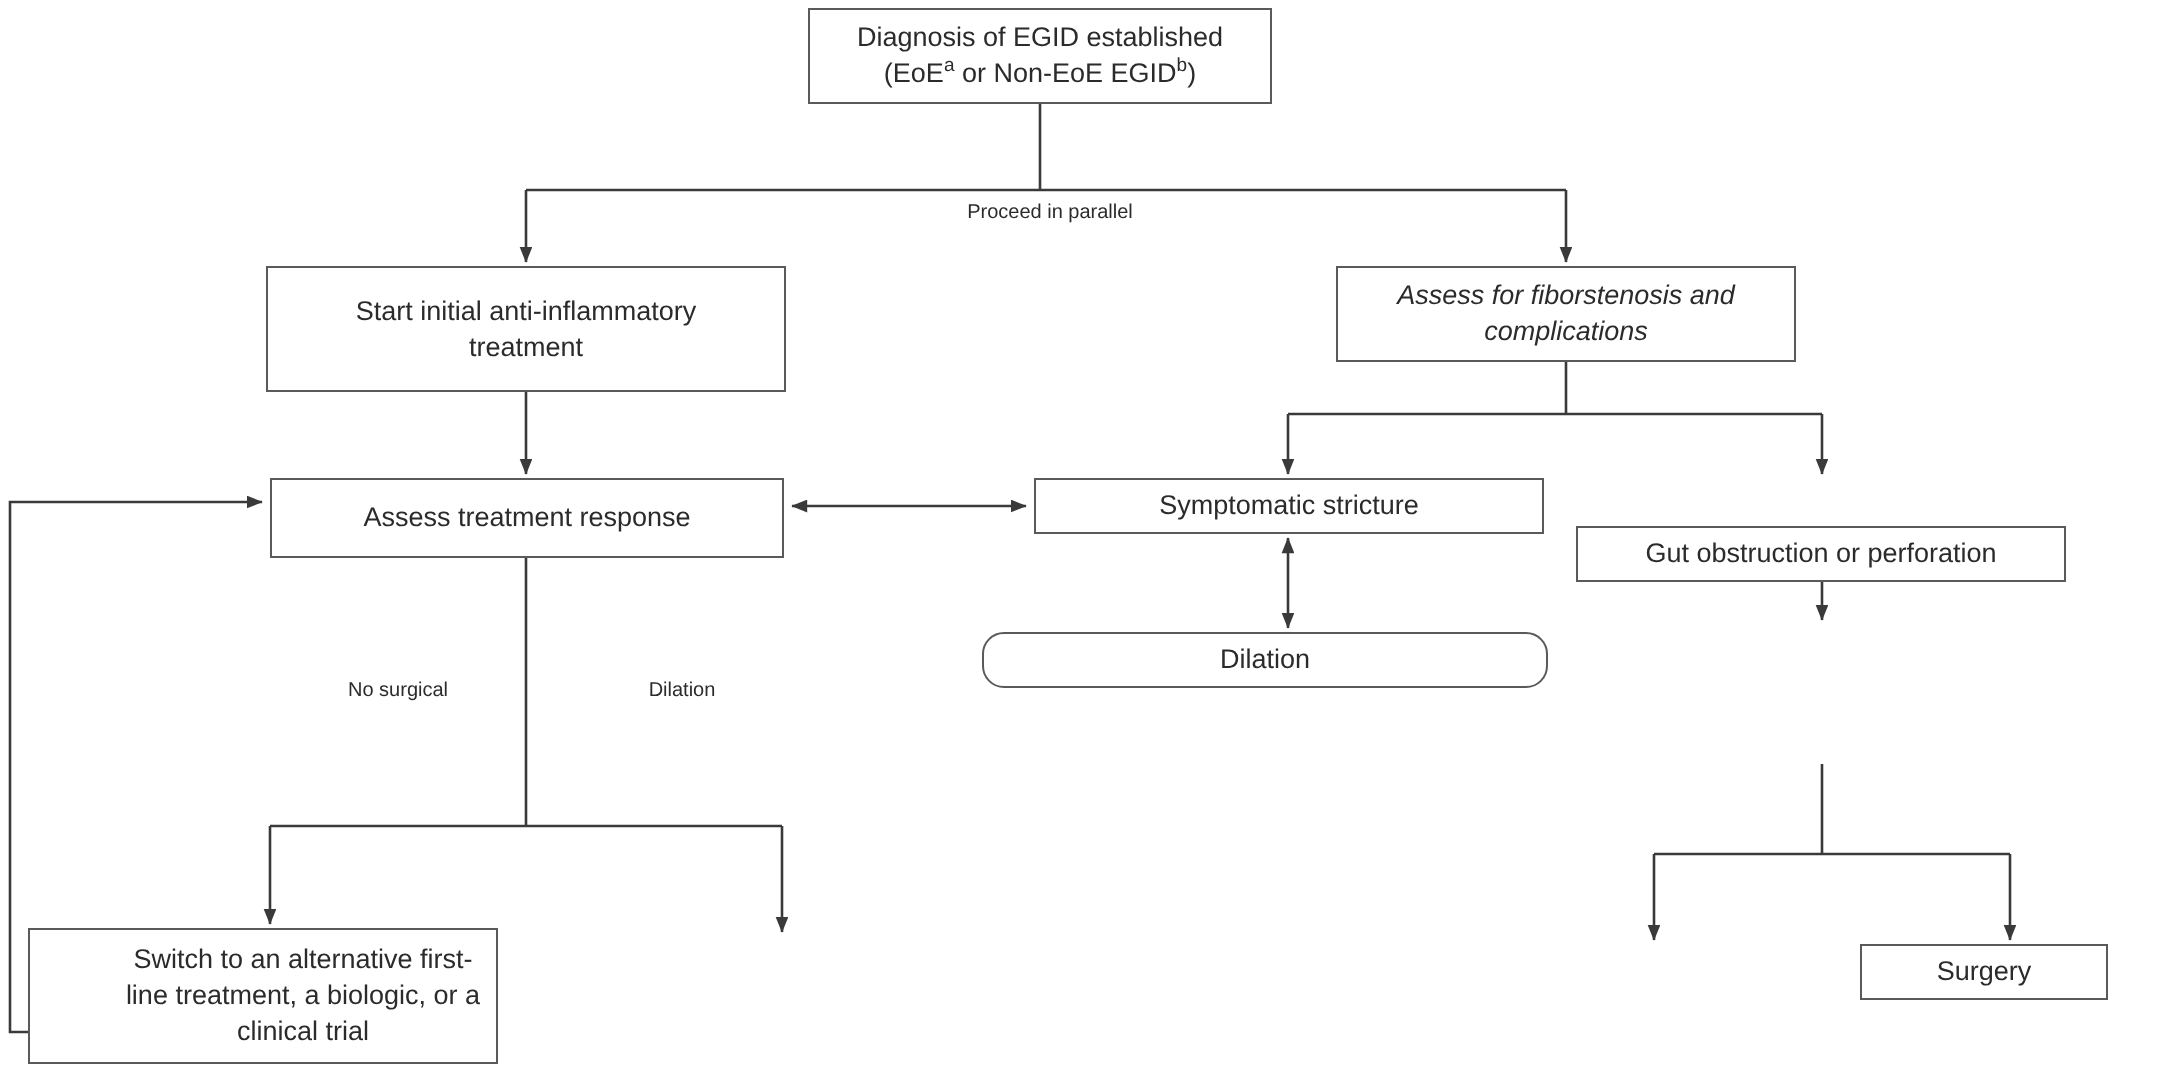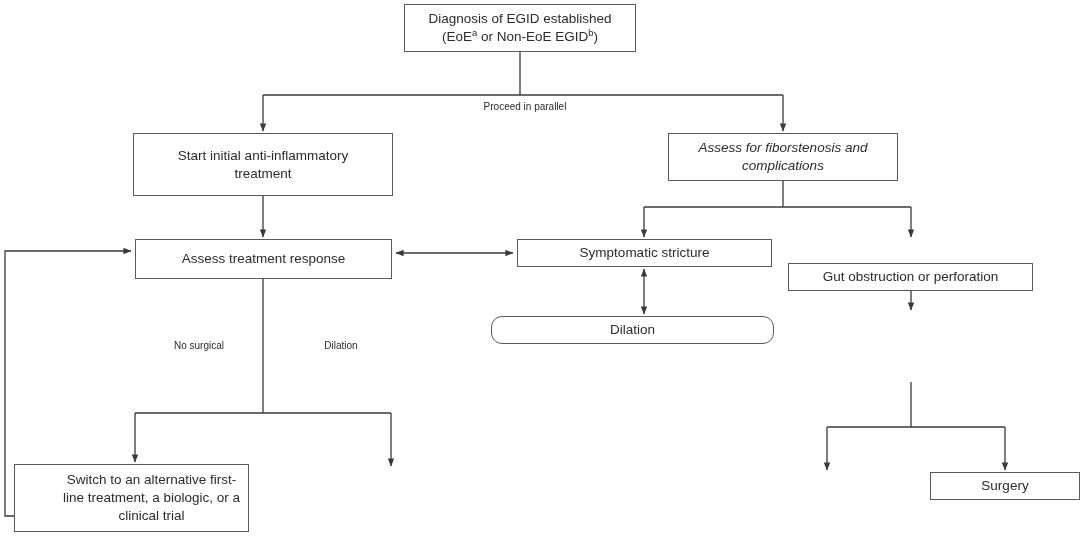--- a/index.html
+++ b/index.html
@@ -139,21 +139,21 @@
 
 
   <div class="node" style="left:14px; top:464px; width:235px; height:68px;padding-left:46px;">
     <span class="node-label">Switch to an alternative first-
 line treatment, a biologic, or a
 clinical trial</span>
   </div>
 
 
 
-  <div class="node" style="left:930px; top:472px; width:150px; height:28px;">
+  <div class="node" style="left:930px; top:472px; width:124px; height:28px;">
     <span class="node-label">Surgery</span>
   </div>
 
   <div class="edge-label" style="left:456px; top:100px; width:130px;">Proceed in parallel</div>
 
   <div class="edge-label" style="left:150px; top:339px; width:90px;">No surgical</div>
 
   <div class="edge-label" style="left:297px; top:339px; width:80px;">Dilation</div>
 
 </div>

